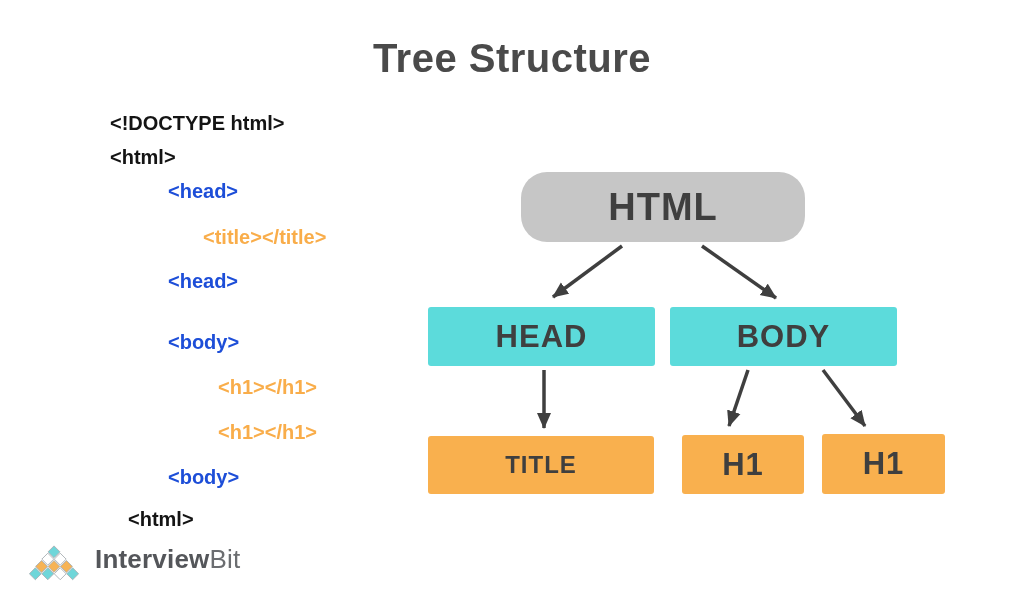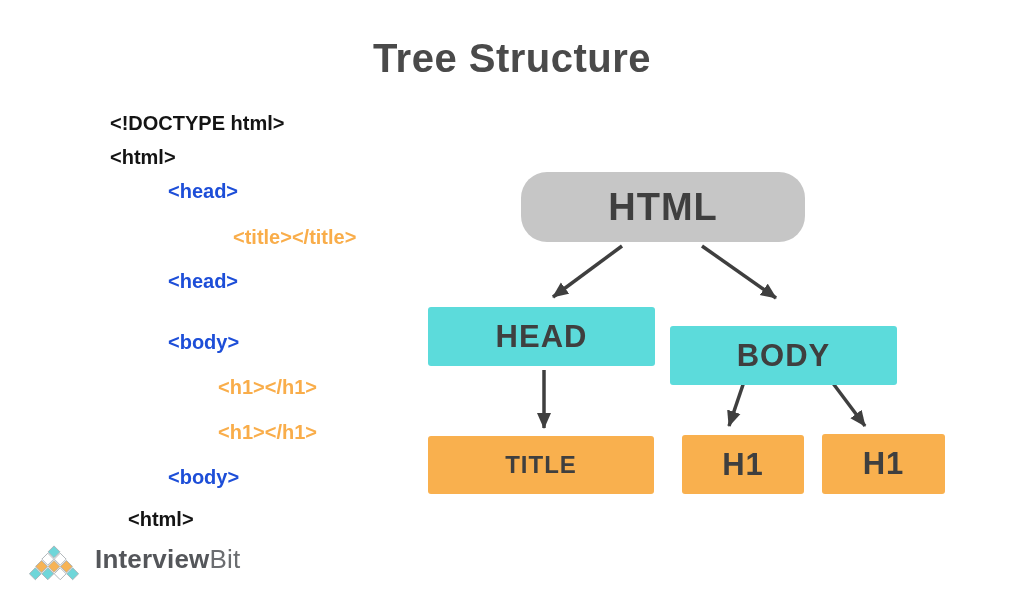--- a/index.html
+++ b/index.html
@@ -16,35 +16,35 @@
   
   .code-line {
     position:absolute; font-size:20px; font-weight:bold; white-space:pre;
   }
   .c-black  { color:#141414; }
   .c-teal   { color:#1d4ed8; }
   .c-orange { color:#f9ad4a; }
   .l0 { top:112px; left:110px; }
   .l1 { top:146px; left:110px; }
   .l2 { top:180px; left:168px; }
-  .l3 { top:226px; left:233px; }
+  .l3 { top:226px; left:203px; }
   .l4 { top:270px; left:168px; }
   .l5 { top:331px; left:168px; }
   .l6 { top:376px; left:218px; }
   .l7 { top:421px; left:218px; }
   .l8 { top:466px; left:168px; }
   .l9 { top:508px; left:128px; }
   
   .node {
     position:absolute; display:flex; align-items:center; justify-content:center;
     font-weight:bold; color:#3f3f3f; border-radius:3px; letter-spacing:1px;
   }
   .node-html  { left:521px; top:172px; width:284px; height:70px; background:#c6c6c6; font-size:38px; border-radius:26px; }
   .node-head  { left:428px; top:307px; width:227px; height:59px; background:#5cdbdb; font-size:31px; }
-  .node-body  { left:670px; top:307px; width:227px; height:59px; background:#5cdbdb; font-size:31px;margin-top:19px; }
+  .node-body  { left:670px; top:307px; width:227px; height:59px; background:#5cdbdb; font-size:31px; }
   .node-title { left:428px; top:436px; width:226px; height:58px; background:#f9b04e; font-size:24px; }
   .node-h1a   { left:682px; top:435px; width:122px; height:59px; background:#f9b04e; font-size:31px; }
   .node-h1b   { left:822px; top:434px; width:123px; height:60px; background:#f9b04e; font-size:31px; }
   .edges { position:absolute; left:0; top:0; pointer-events:none; }
   
   .logo { position:absolute; left:22px; top:544px; display:flex; align-items:flex-start; }
   .logo-text { font-size:26px; color:#54565a; margin-left:9px; letter-spacing:0.2px; }
   .logo-text .bold  { font-weight:bold; }
   .logo-text .light { font-weight:normal; color:#6b6d70; }
 </style>

